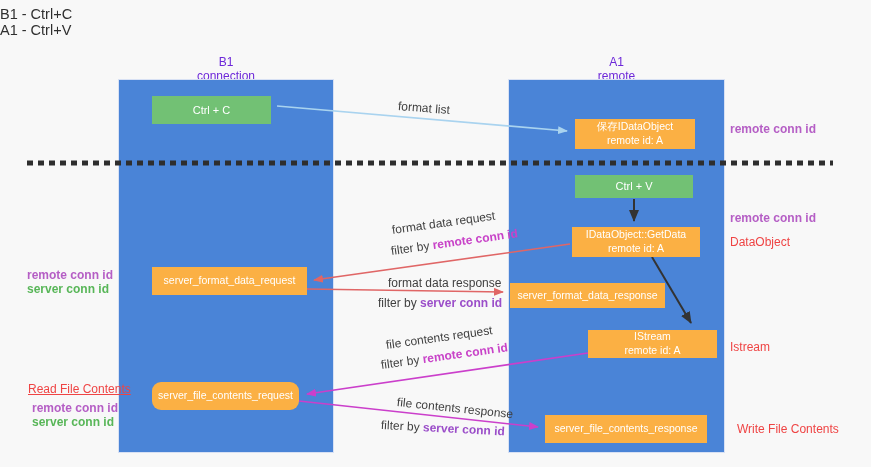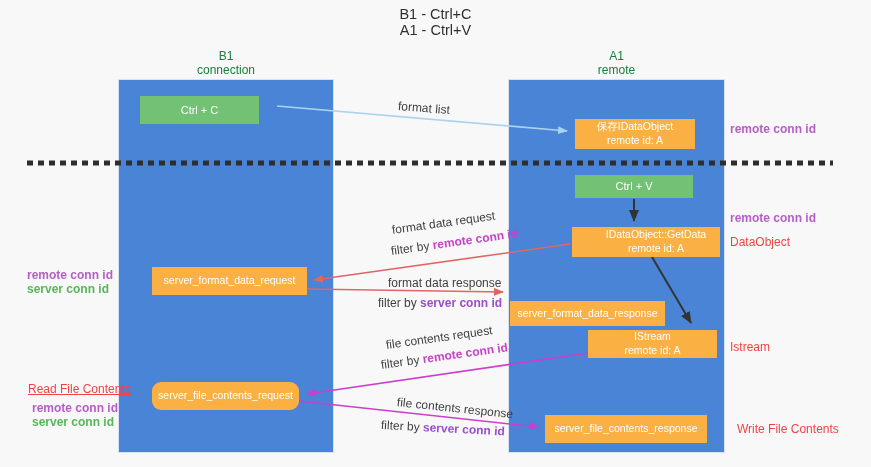--- a/index.html
+++ b/index.html
@@ -2,25 +2,25 @@
 <html style="--background: #f8f8f8; --lane_blue: #4a84d7; --node_green: #72c174; --node_orange: #fbb044; --arrow_red: #e06666; --arrow_magenta: #cb3fcb; --arrow_lightblue: #a9d3ef; --arrow_black: #333333; --text_purple: #b55ec5; --text_green: #58b658; --filter_magenta: #c843c8; --filter_purple: #9b4ec9;"><head>
 <meta charset="utf-8">
 <style>
   html,body{margin:0;padding:0;}
   body{font-family:"Liberation Sans",sans-serif;}
   .canvas{
     position:relative;width:871px;height:467px;overflow:hidden;
     background:var(--background,#f8f8f8);
   }
   .title{
-    position:absolute;top:7px;left:0;width:100%;text-align:center;
+    position:absolute;top:7px;left:0;width:100%;text-align:left;
     font-size:14.5px;line-height:1.1;color:#2f2f2f;
   }
   .lane-header{
-    position:absolute;top:49px;text-align:center;font-size:12px;line-height:1.2;color:#15803d;
+    position:absolute;top:55px;text-align:center;font-size:12px;line-height:1.2;color:#6d28d9;
   }
   .lane{
     position:absolute;top:79px;height:374px;
     background:var(--lane_blue,#4a84d7);
     border:1px solid #d8e1f4;box-sizing:border-box;
   }
   svg.overlay{position:absolute;left:0;top:0;pointer-events:none;}
   .stroke-blue{stroke:var(--arrow_lightblue,#a9d3ef);}
   .stroke-red{stroke:var(--arrow_red,#e06666);}
   .stroke-magenta{stroke:var(--arrow_magenta,#cb3fcb);}
@@ -94,43 +94,43 @@
 
     <line x1="570" y1="244" x2="314" y2="280" stroke-width="1.6" class="stroke-red" marker-end="url(#m-red)"></line>
 
     <line x1="307" y1="289" x2="503" y2="292" stroke-width="1.6" class="stroke-red" marker-end="url(#m-red)"></line>
 
     <line x1="588" y1="353" x2="307" y2="394" stroke-width="1.6" class="stroke-magenta" marker-end="url(#m-magenta)"></line>
 
     <line x1="299" y1="401" x2="538" y2="427" stroke-width="1.6" class="stroke-magenta" marker-end="url(#m-magenta)"></line>
   </svg>
 
-  <div class="node green fs11" style="left:140px;top:96px;width:119px;height:28px;">
+  <div class="node green fs11" style="left:152px;top:96px;width:119px;height:28px;">
     <div>Ctrl + C</div>
   </div>
 
   <div class="node orange fs10" style="left:575px;top:119px;width:120px;height:30px;">
     <div>保存IDataObject</div>
     <div>remote id: A</div>
   </div>
 
   <div class="node green fs11" style="left:575px;top:175px;width:118px;height:23px;">
     <div>Ctrl + V</div>
   </div>
 
-  <div class="node orange fs10" style="left:572px;top:227px;width:128px;height:30px;padding-left:20px;">
+  <div class="node orange fs10" style="left:572px;top:227px;width:128px;height:30px;">
     <div>IDataObject::GetData</div>
     <div>remote id: A</div>
   </div>
 
   <div class="node orange fs10" style="left:152px;top:267px;width:155px;height:28px;">
     <div>server_format_data_request</div>
   </div>
 
-  <div class="node orange fs10" style="left:510px;top:301px;width:155px;height:25px;">
+  <div class="node orange fs10" style="left:510px;top:283px;width:155px;height:25px;">
     <div>server_format_data_response</div>
   </div>
 
   <div class="node orange fs10" style="left:588px;top:330px;width:129px;height:28px;">
     <div>IStream</div>
     <div>remote id: A</div>
   </div>
 
   <div class="node orange fs10" style="left:152px;top:382px;width:147px;height:28px;border-radius:9px;">
     <div>server_file_contents_request</div>

